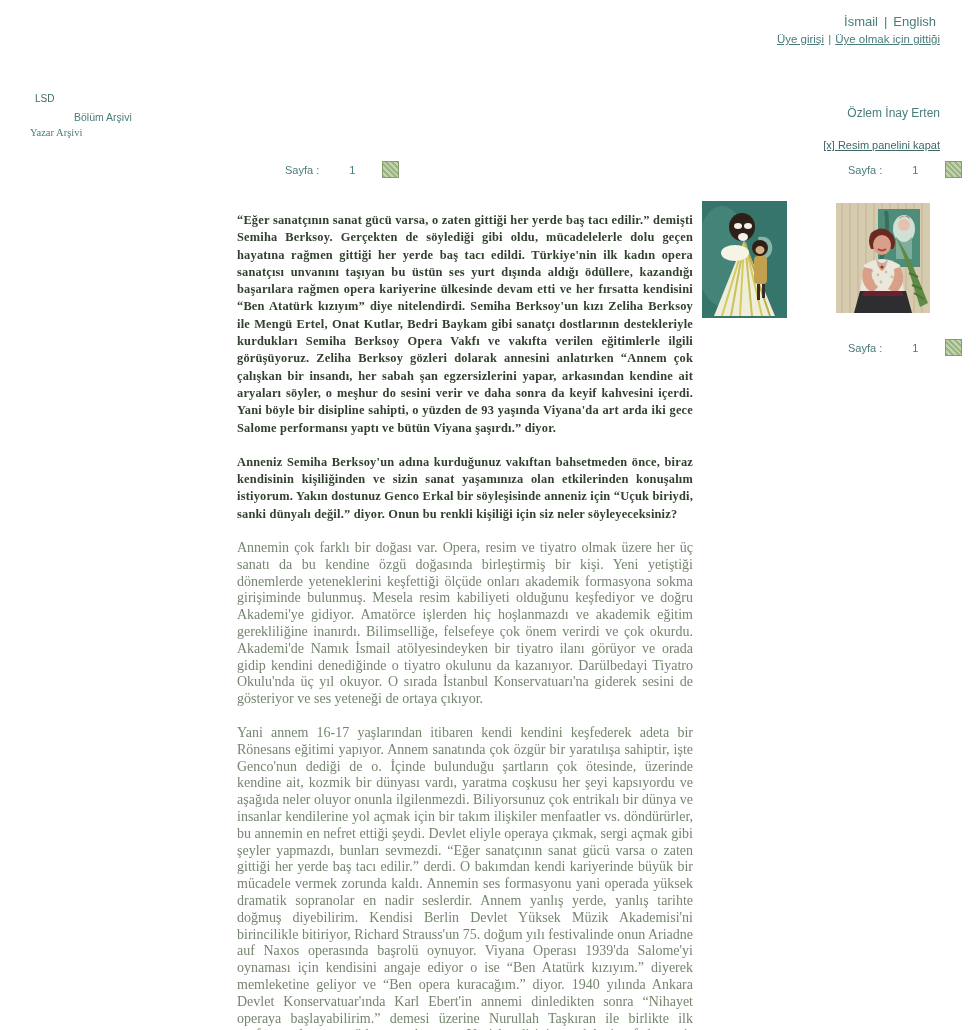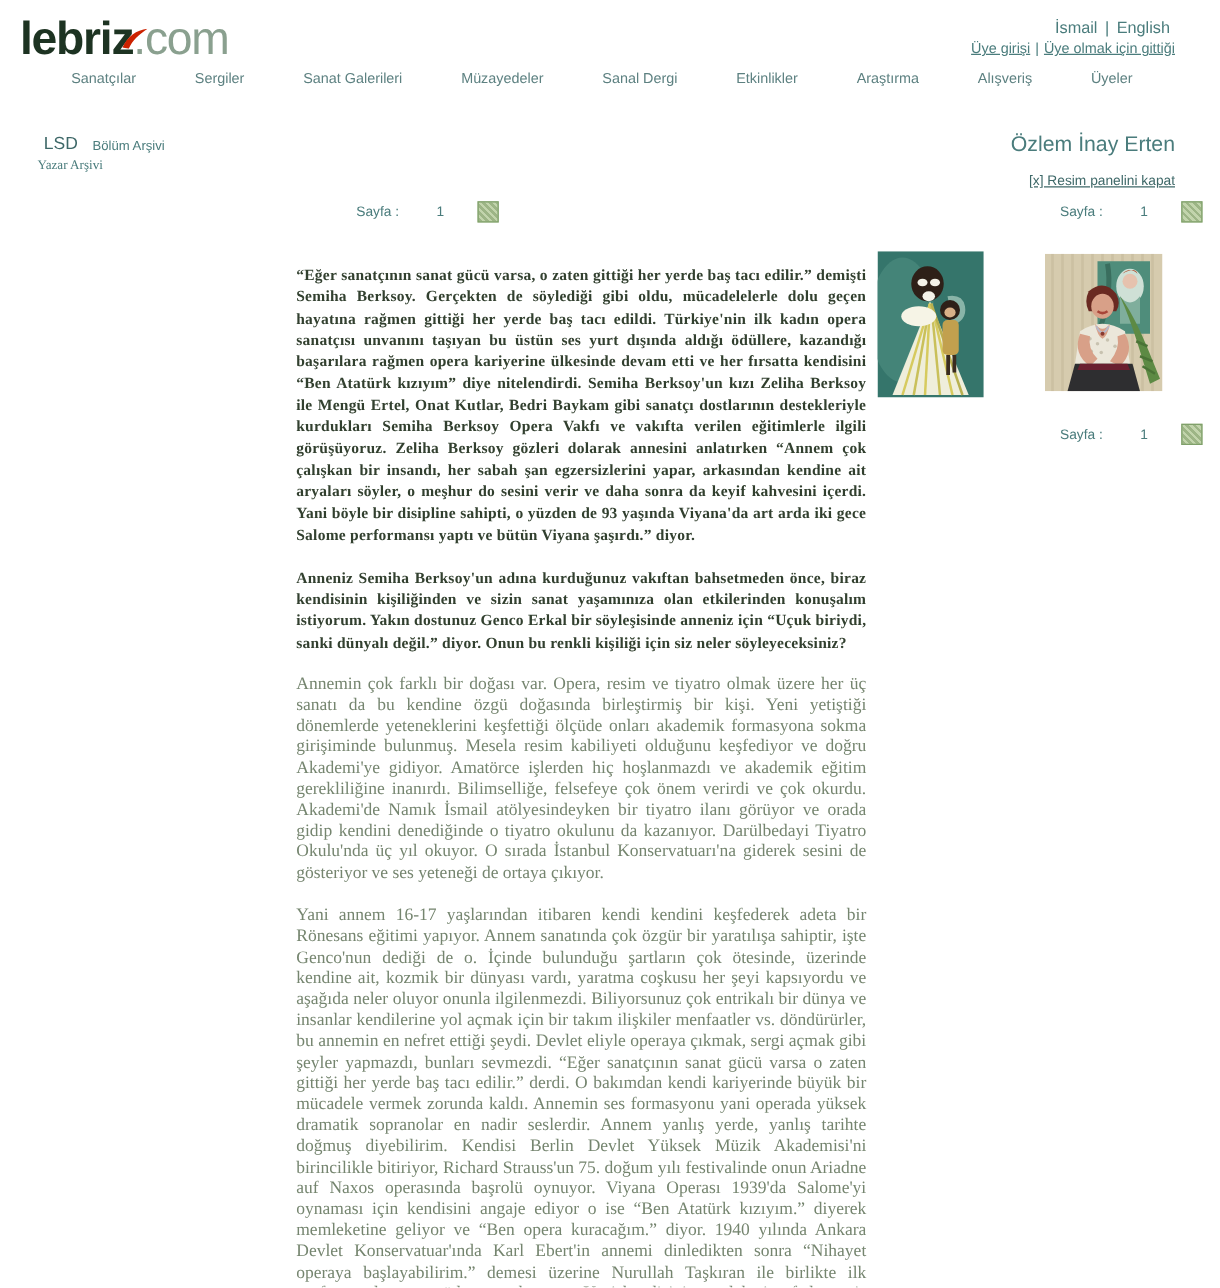--- a/index.html
+++ b/index.html
@@ -20,29 +20,29 @@
   .member-row{position:absolute;top:33px;right:36px;font-size:11.5px;color:#4a7c7c;}
   .member-row a{color:#4a7c7c;text-decoration:underline;cursor:pointer;}
   .member-sep{margin:0 4px;}
 
   
   .nav{position:absolute;top:57px;left:0;width:976px;display:flex;
        justify-content:space-between;padding:0 70px 0 57px;box-sizing:border-box;}
   .nav a{font-size:11.5px;color:#5d8181;text-decoration:none;cursor:pointer;white-space:nowrap;}
 
   
-  .side-code{position:absolute;left:35px;top:106px;font-size:14px;color:#3e6868;}
+  .side-code{position:absolute;left:35px;top:93px;font-size:10px;color:#3e6868;}
   .side-link{position:absolute;left:30px;font-size:10.5px;color:#4a7c7c;cursor:pointer;text-decoration:none;display:block;}
   .side-link.l1{top:111px;padding-left:44px;}
   .side-link.l2{top:127px;font-family:Liberation Serif, serif;}
 
   
   .title{position:absolute;left:225px;top:91px;width:490px;text-align:center;
          font-size:11.8px;font-weight:bold;color:#26332a;white-space:nowrap;}
-  .author{position:absolute;right:36px;top:106px;font-size:17px;color:#4a7c7c;text-align:center;}
+  .author{position:absolute;right:36px;top:106px;font-size:12px;color:#4a7c7c;text-align:center;}
   .close-link{position:absolute;right:36px;top:139px;font-size:11px;color:#3e6868;
               text-decoration:underline;cursor:pointer;margin-left:29px;}
 
   
   .pager{position:absolute;font-size:11px;color:#4a7c7c;display:flex;align-items:center;gap:20px;}
   .pager .plabel{margin-right:10px;}
   .pager .pnum{margin-right:7px;color:#4a7c7c;}
   .page-icon{width:15px;height:15px;display:inline-block;cursor:pointer;
              border:1px solid #7fa06a;background:#b3c79c;
              background-image:repeating-linear-gradient(45deg,#9db586 0 2px,#c2d4ac 2px 4px);}
@@ -60,48 +60,29 @@
   .thumb{position:absolute;cursor:pointer;line-height:0;}
   .thumb-1{left:702px;top:201px;width:85px;height:117px;}
   .thumb-2{left:836px;top:203px;width:94px;height:110px;}
   .thumb svg{display:block;}
 </style>
 </head>
 <body>
 
 <div class="page">
 
-  <a class="logo">
-    <span class="logo-main">lebriz</span><span class="logo-com">.com</span>
-    <span class="logo-accent">
-      <svg width="24" height="16" viewBox="0 0 24 16">
-        <path d="M2,15 C6,6 13,1 22,0 C15,5 10,9 7,16 Z" fill="#cc2200"></path>
-      </svg>
-    </span>
-  </a>
 
   <div class="lang-row">
     <a>İsmail</a><span class="lang-sep">|</span><a>English</a>
   </div>
 
   <div class="member-row">
     <a>Üye girişi</a><span class="member-sep">|</span><a>Üye olmak için gittiği</a>
   </div>
 
-  <div class="nav">
-    <a>Sanatçılar</a>
-    <a>Sergiler</a>
-    <a>Sanat Galerileri</a>
-    <a>Müzayedeler</a>
-    <a>Sanal Dergi</a>
-    <a>Etkinlikler</a>
-    <a>Araştırma</a>
-    <a>Alışveriş</a>
-    <a>Üyeler</a>
-  </div>
 
   <div class="side-code">LSD</div>
   <a class="side-link l1">Bölüm Arşivi</a>
   <a class="side-link l2">Yazar Arşivi</a>
 
   <div class="author">Özlem İnay Erten</div>
   <a class="close-link">[x] Resim panelini kapat</a>
 
   <div class="pager center">
     <span class="plabel">Sayfa :</span>

